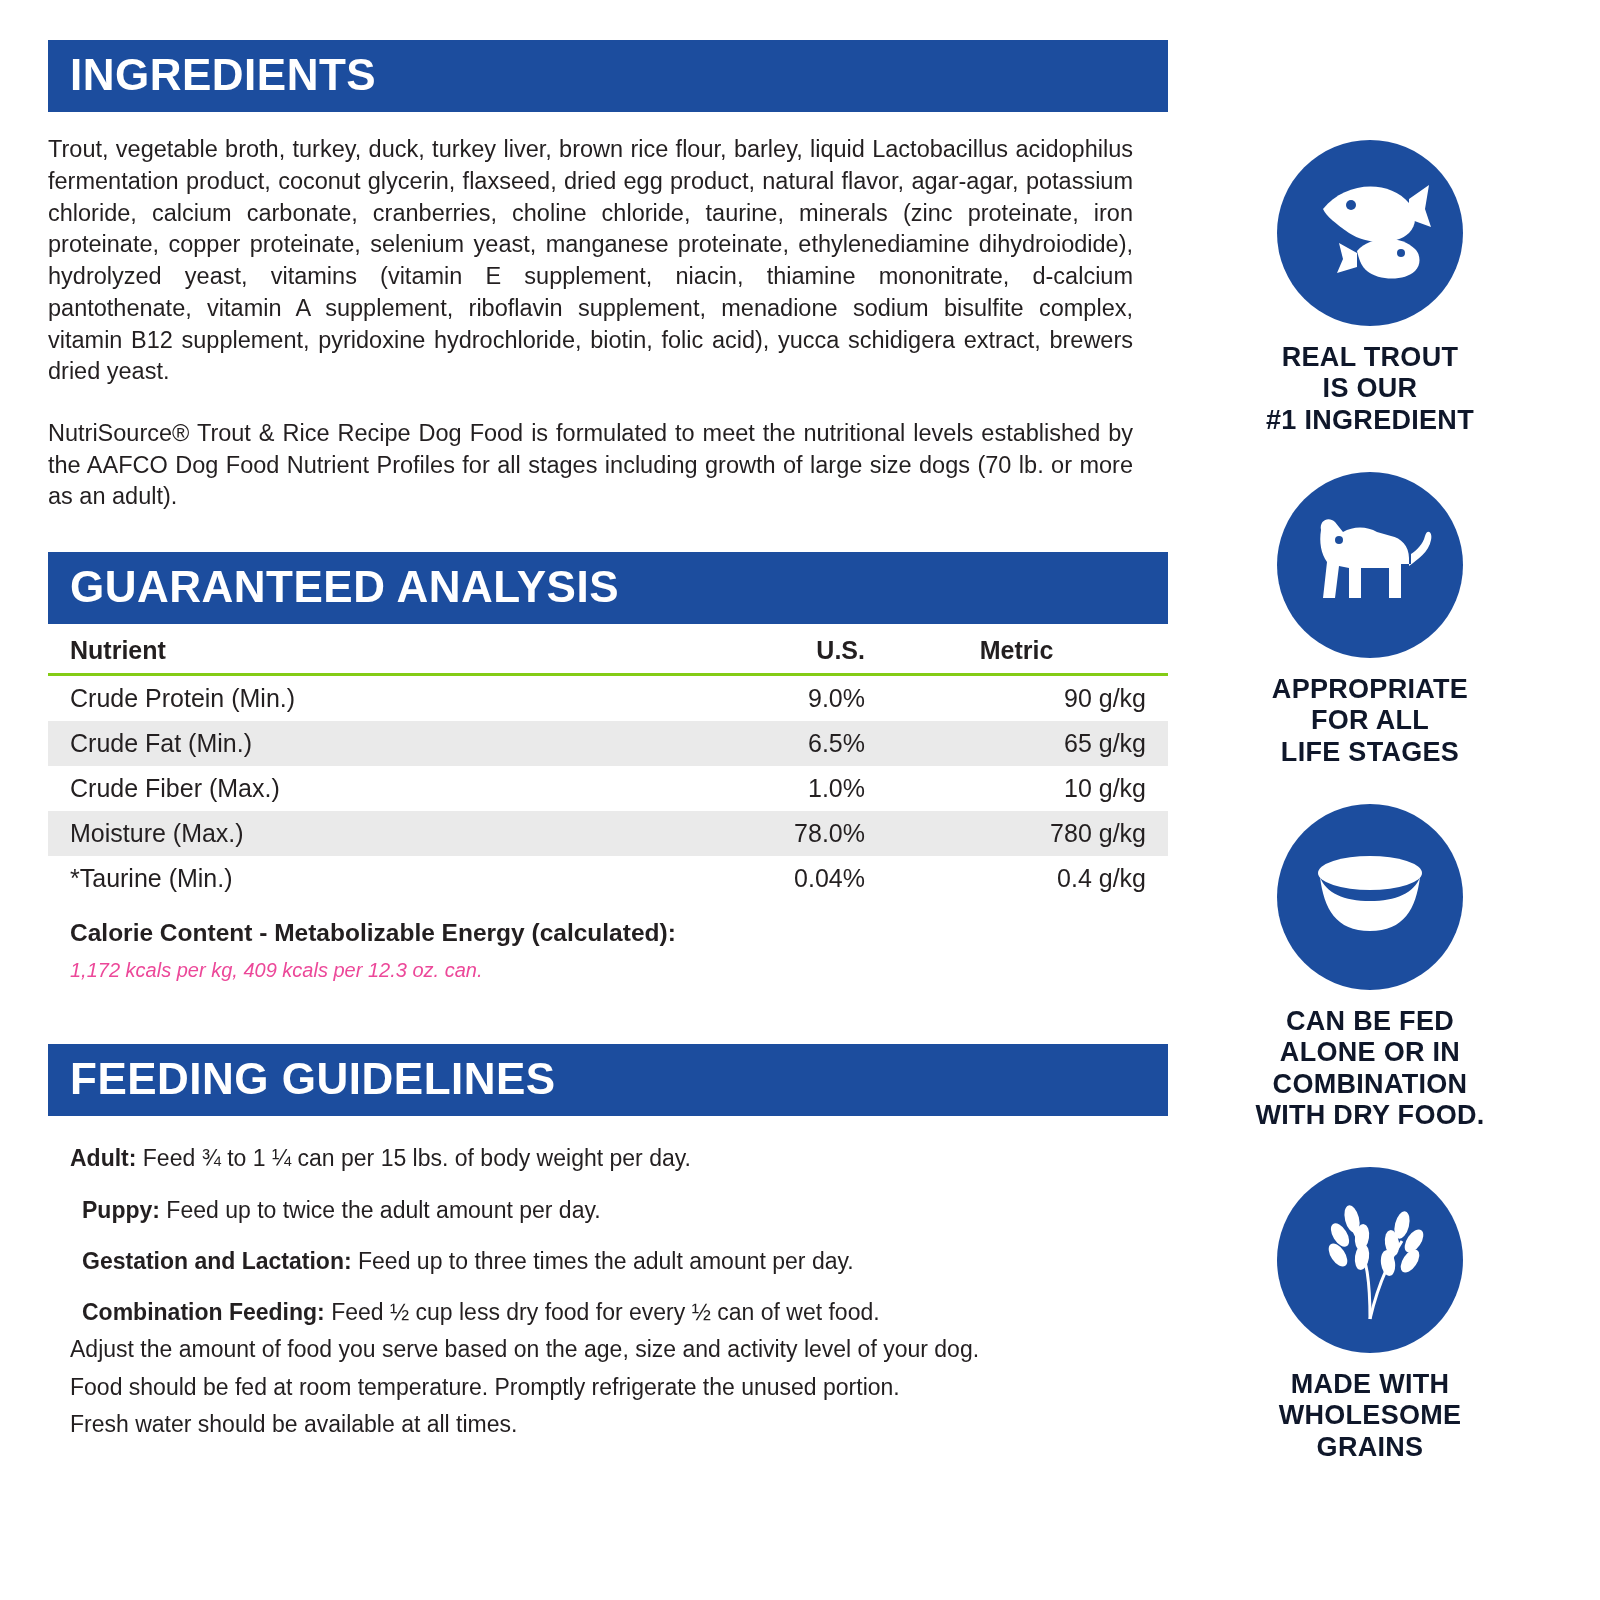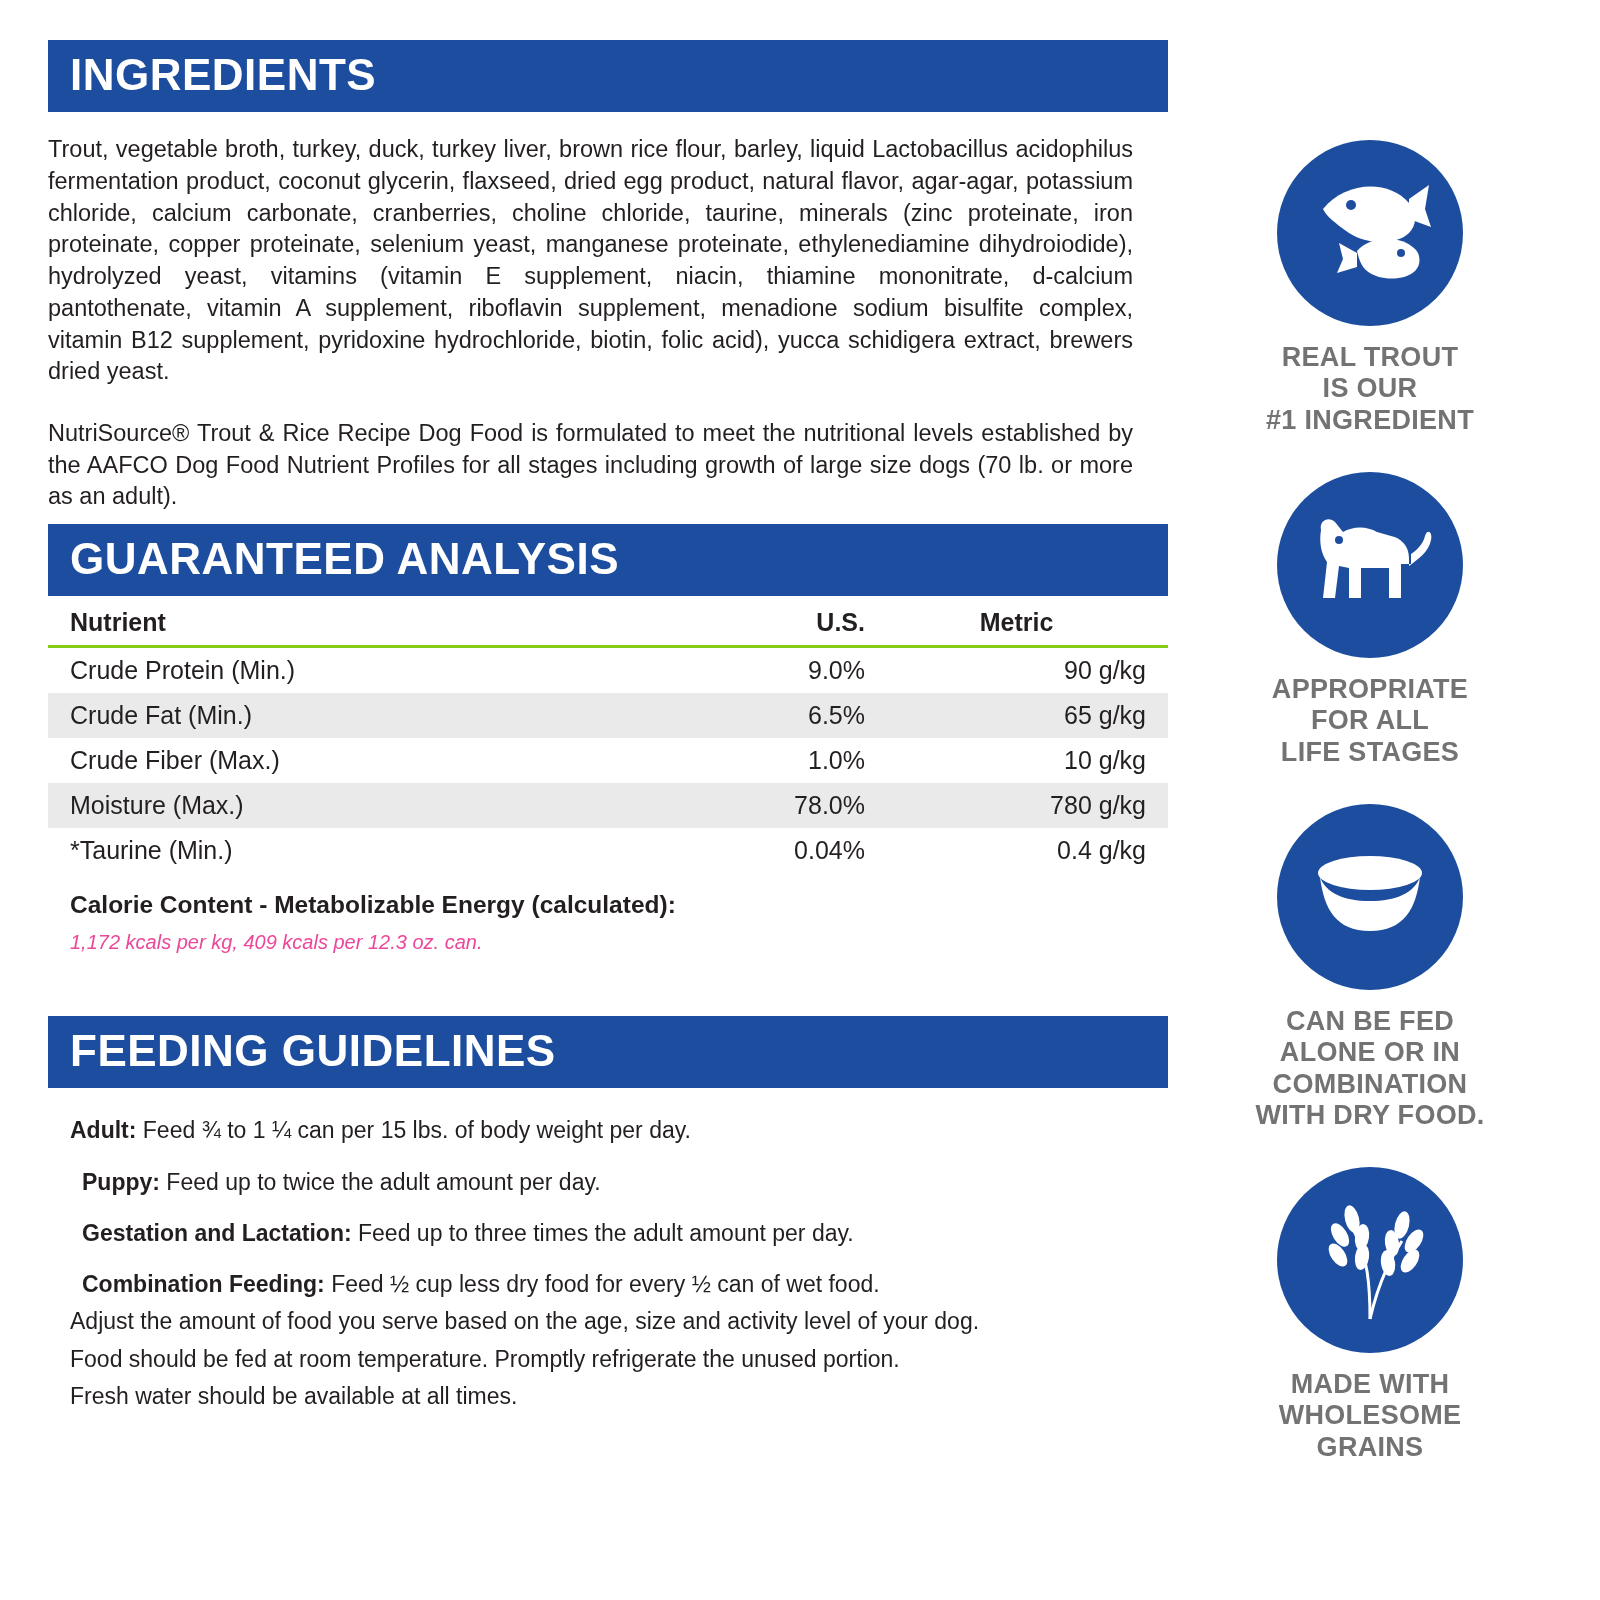--- a/index.html
+++ b/index.html
@@ -60,21 +60,21 @@
   .aafco-note {
     margin-top: 30px;
     font-size: 23.5px;
     line-height: 1.35;
     text-align: justify;
     color: #231f20;
     width: 1085px;
   }
 
   
-  .ga-wrap { margin-top: 11px; }
+  .ga-wrap { margin-top: 39px; }
   table.ga {
     border-collapse: collapse;
     width: 1120px;
     font-size: 25px;
   }
   table.ga th {
     font-weight: bold;
     font-size: 25px;
     text-align: left;
     padding: 12px 0 8px 22px;
@@ -134,21 +134,21 @@
     display: flex;
     align-items: center;
     justify-content: center;
   }
   .badge-caption {
     margin-top: 16px;
     font-size: 27px;
     font-weight: bold;
     line-height: 1.16;
     letter-spacing: 0.3px;
-    color: #737373;
+    color: #0f172a;
     text-transform: uppercase;
   }
 </style>
 </head>
 <body>
 
 <div class="page">
 
   <div class="left-col">
 

